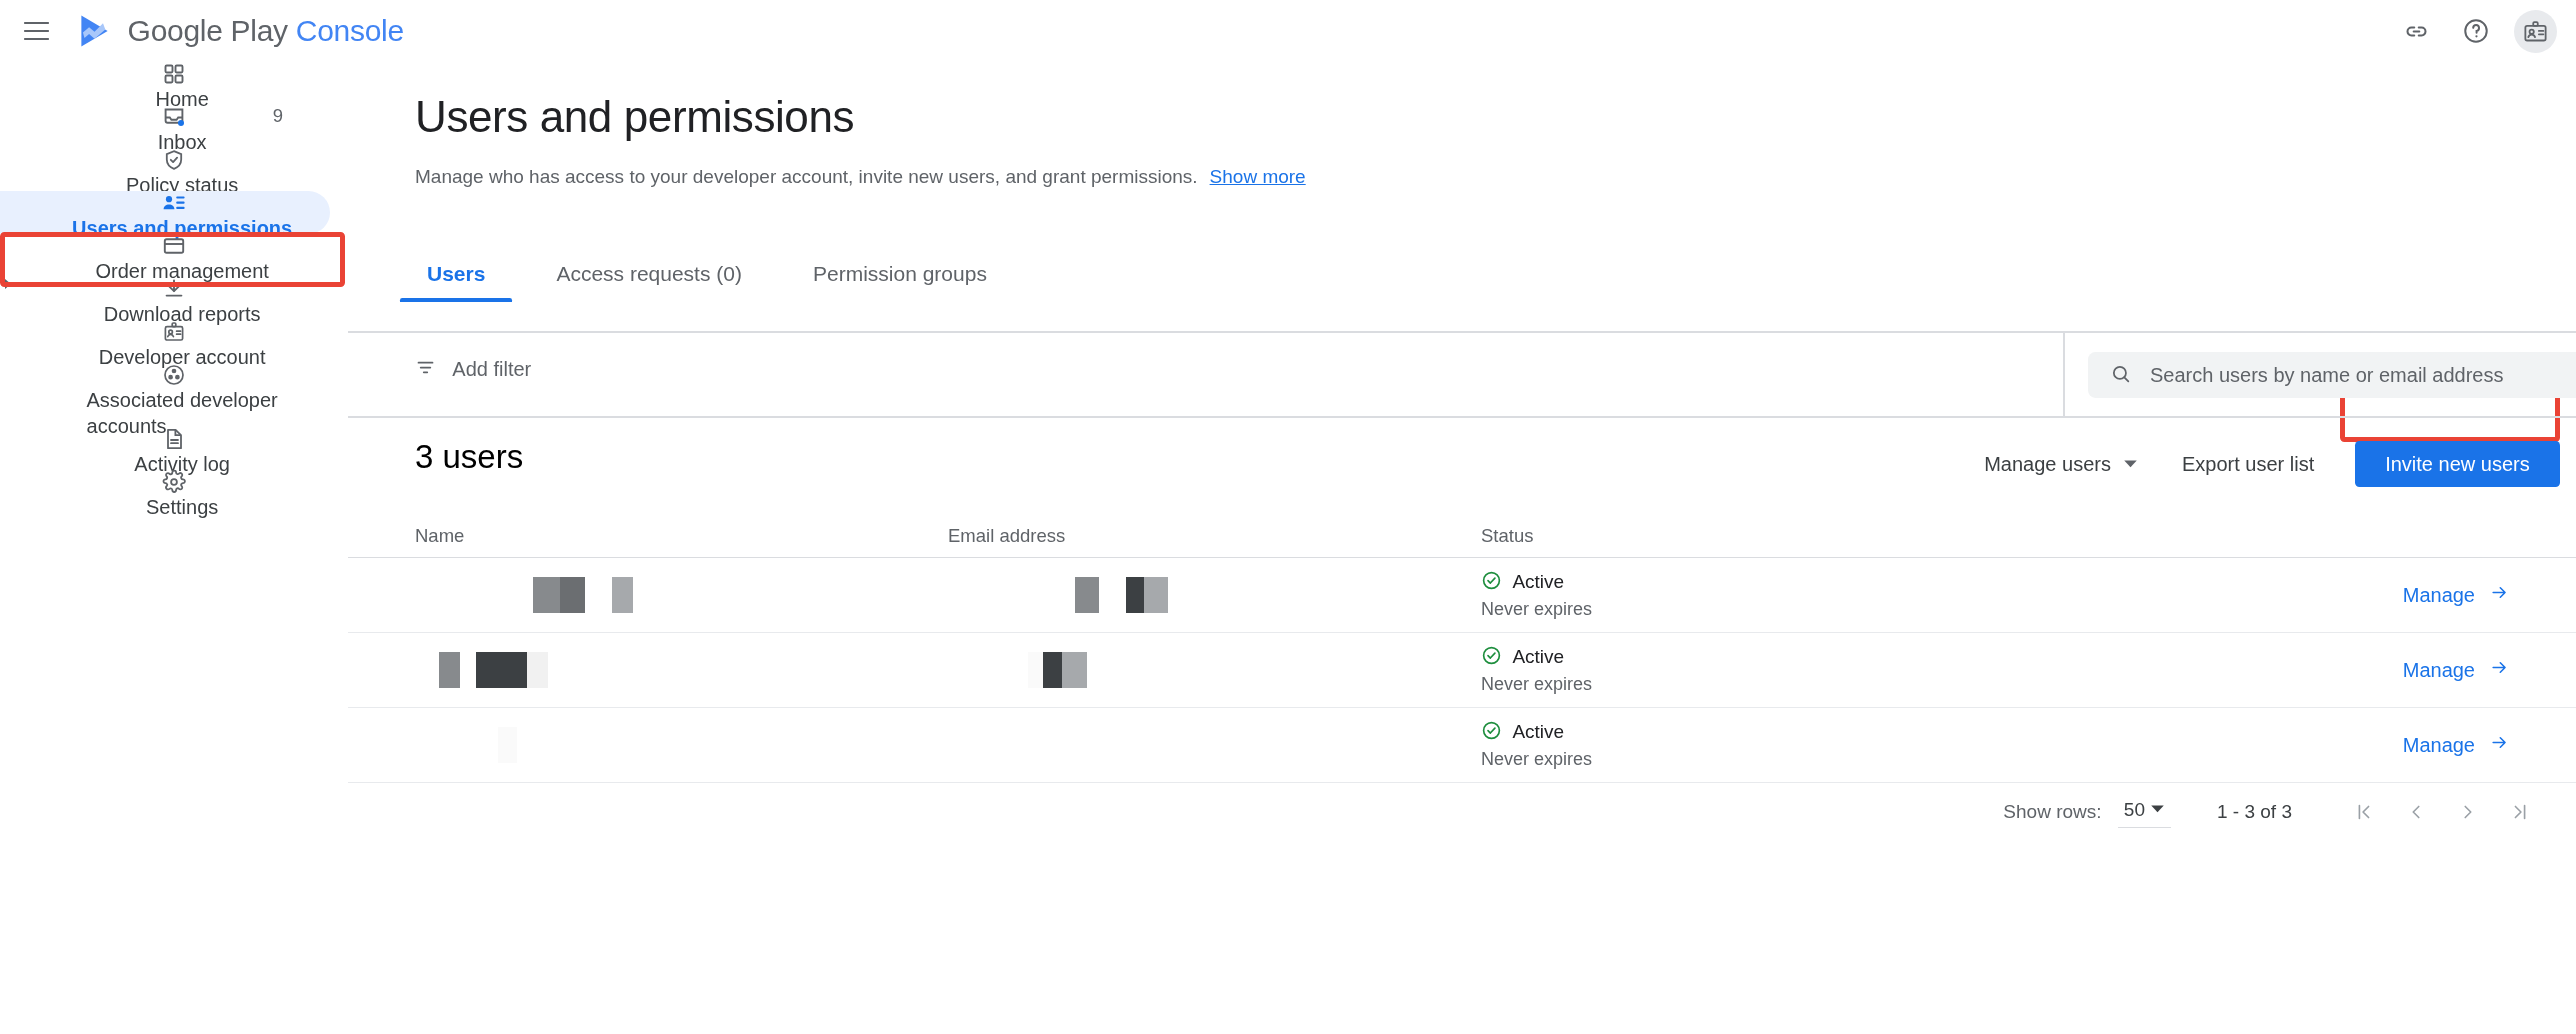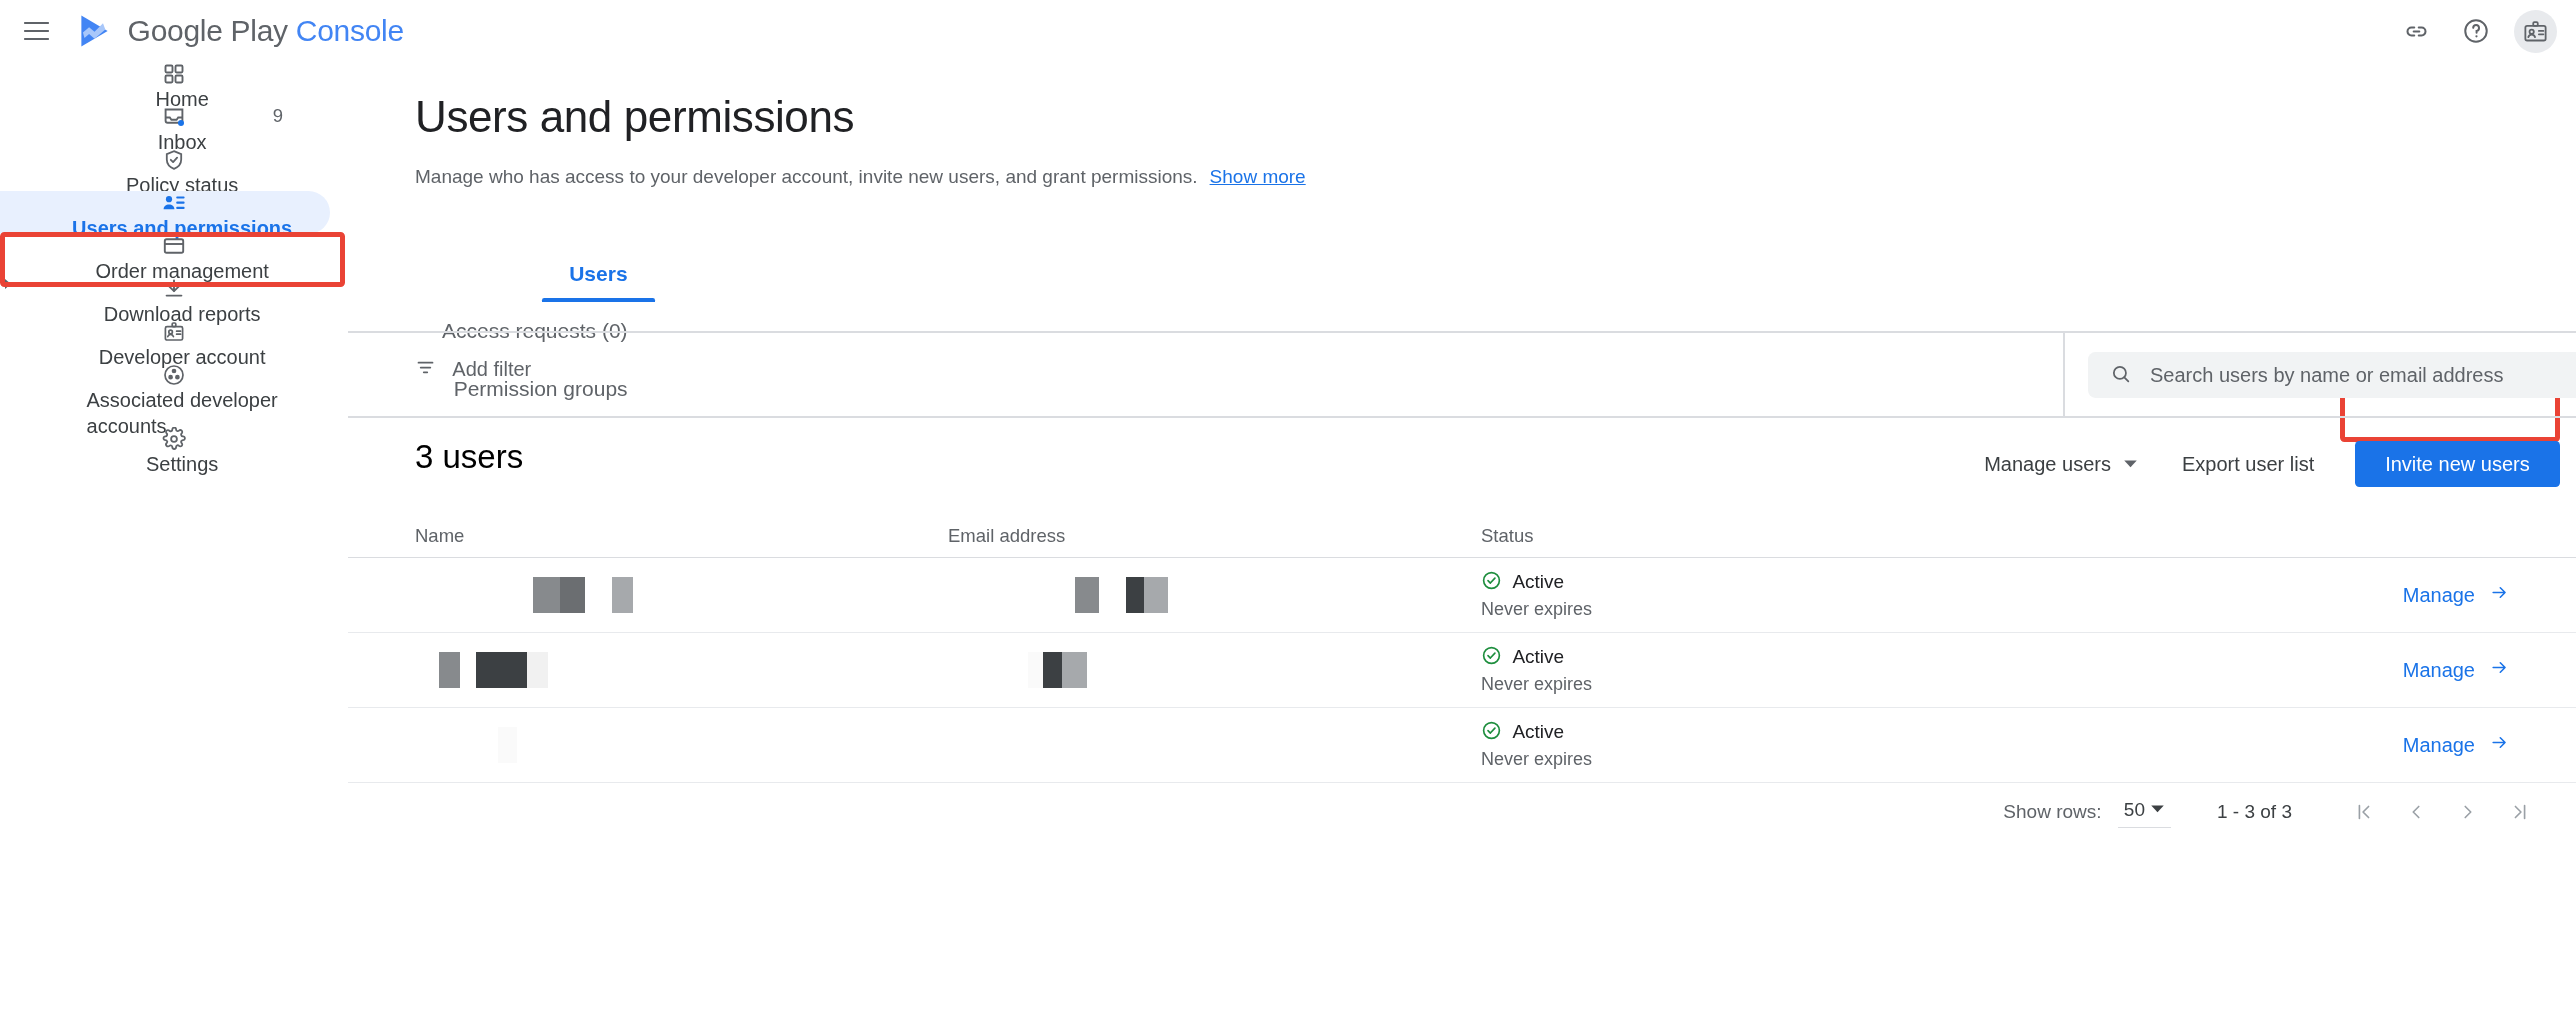--- a/index.html
+++ b/index.html
@@ -93,22 +93,22 @@
     font-size: 44px; color: #202124; font-weight: normal; letter-spacing: -0.4px;
   }
   .page-desc {
     position: absolute; left: 67px; top: 104px;
     font-size: 19px; color: #5f6368;
     display: flex; align-items: flex-end; gap: 12px;
   }
   .show-more { color: #1a73e8; text-decoration: underline; cursor: pointer; }
 
   .tabs {
-    position: absolute; left: 67px; top: 200px;
-    display: flex; align-items: flex-end; gap: 17px; flex-direction: column;
+    position: absolute; left: 52px; top: 200px;
+    display: flex; align-items: flex-end; gap: 17px;
   }
   .tab {
     padding: 0 27px 16.3px 27px; font-size: 21px; color: #5f6368;
     cursor: pointer; position: relative;
   }
   .tab.active { color: #1a73e8; font-weight: bold; }
   .tab.active::after {
     content: ""; position: absolute; left: 0; right: 0; bottom: 0;
     height: 4.4px; background: #1a73e8; border-radius: 2.2px 2.2px 0 0;
   }
@@ -344,20 +344,30 @@
         <circle cx="12" cy="12" r="9"></circle>
         <circle cx="12" cy="8" r="1.5" fill="currentColor"></circle>
         <circle cx="8.6" cy="14.2" r="1.5" fill="currentColor"></circle>
         <circle cx="15.4" cy="14.2" r="1.5" fill="currentColor"></circle>
       </svg>
     </span>
     <span class="nav-label">Associated developer
 accounts</span>
   </div>
 
+  <div class="nav-item">
+    <span class="nav-icon">
+      <svg width="24" height="24" viewBox="0 0 24 24" fill="none" stroke="currentColor" stroke-width="1.8">
+        <path d="M6 2.8h7.6L19 8.2v13H6z" stroke-linejoin="round"></path>
+        <path d="M13.4 2.8v5.4H19"></path>
+        <path d="M9 13h7M9 16.2h7" stroke-linecap="round"></path>
+      </svg>
+    </span>
+    <span class="nav-label">Activity log</span>
+  </div>
 
   <div class="nav-item">
     <span class="nav-icon">
       <svg width="24" height="24" viewBox="0 0 24 24" fill="none" stroke="currentColor" stroke-width="1.8">
         <circle cx="12" cy="12" r="2.9"></circle>
         <path d="M19.3 14.2a1.6 1.6 0 0 0 .3 1.8l.1.1a1.9 1.9 0 1 1-2.7 2.7l-.1-.1a1.6 1.6 0 0 0-1.8-.3 1.6 1.6 0 0 0-1 1.5v.2a1.9 1.9 0 0 1-3.8 0v-.1a1.6 1.6 0 0 0-1-1.5 1.6 1.6 0 0 0-1.8.3l-.1.1A1.9 1.9 0 1 1 4.7 16l.1-.1a1.6 1.6 0 0 0 .3-1.8 1.6 1.6 0 0 0-1.5-1h-.2a1.9 1.9 0 1 1 0-3.8h.1a1.6 1.6 0 0 0 1.5-1 1.6 1.6 0 0 0-.3-1.8l-.1-.1A1.9 1.9 0 1 1 7.3 3.7l.1.1a1.6 1.6 0 0 0 1.8.3h.1a1.6 1.6 0 0 0 1-1.5v-.2a1.9 1.9 0 1 1 3.8 0v.1a1.6 1.6 0 0 0 1 1.5 1.6 1.6 0 0 0 1.8-.3l.1-.1a1.9 1.9 0 1 1 2.7 2.7l-.1.1a1.6 1.6 0 0 0-.3 1.8v.1a1.6 1.6 0 0 0 1.5 1h.2a1.9 1.9 0 1 1 0 3.8h-.1a1.6 1.6 0 0 0-1.5 1z"></path>
       </svg>
     </span>
     <span class="nav-label">Settings</span>
   </div>

